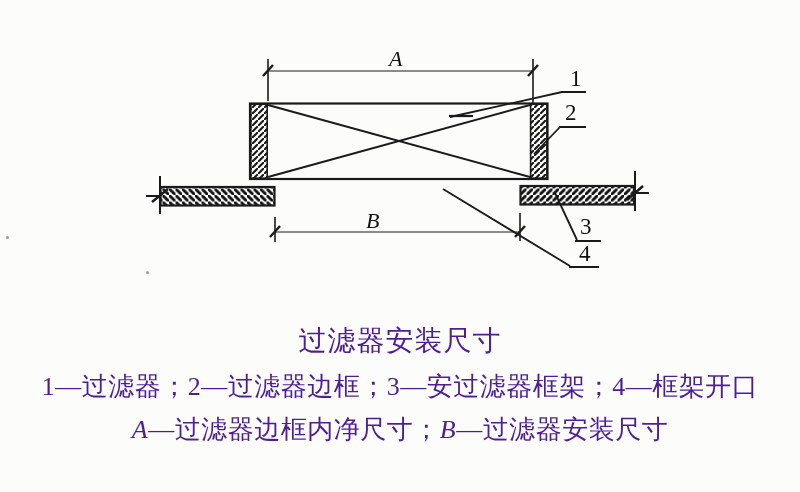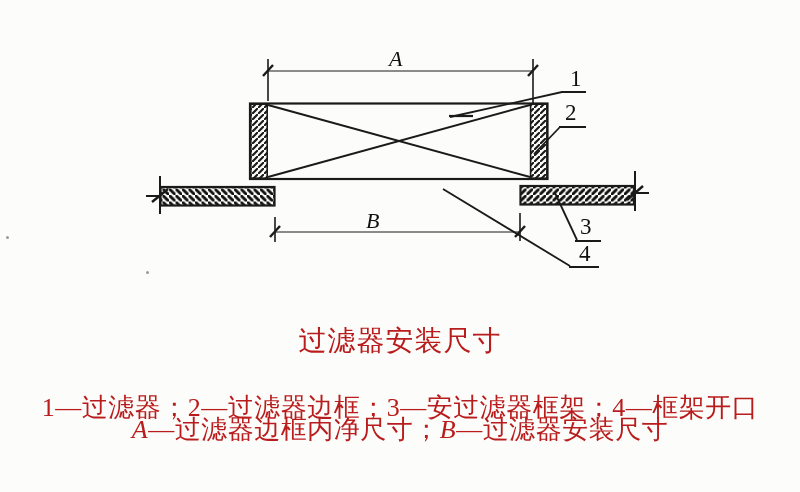--- a/index.html
+++ b/index.html
@@ -11,24 +11,24 @@
   #drawing{position:absolute;left:0;top:0;}
   .dim-label{
     position:absolute;font-style:italic;font-size:22px;line-height:1;
     font-family:"Liberation Serif","DejaVu Serif",serif;color:#111;
   }
   .part-label{
     position:absolute;font-size:23px;line-height:1;color:#111;
     font-family:"Liberation Serif","DejaVu Serif",serif;
   }
   .caption{
-    position:absolute;left:0;width:800px;text-align:center;color:#b91c1c;
+    position:absolute;left:0;width:800px;text-align:center;color:#4c1d95;
   }
   .caption.title{top:322px;font-size:28px;letter-spacing:1px;}
-  .caption.legend1{top:390px;font-size:26px;letter-spacing:0.5px;}
+  .caption.legend1{top:369px;font-size:26px;letter-spacing:0.5px;}
   .caption.legend2{top:412px;font-size:26px;letter-spacing:0.5px;}
   .caption .ab{font-style:italic;font-family:"Liberation Serif","DejaVu Serif",serif;}
   .speck{position:absolute;background:#9a9a9a;border-radius:50%;}
 </style>
 </head>
 <body>
 
 <div id="stage">
 
   <svg id="drawing" width="800" height="492" viewBox="0 0 800 492">

